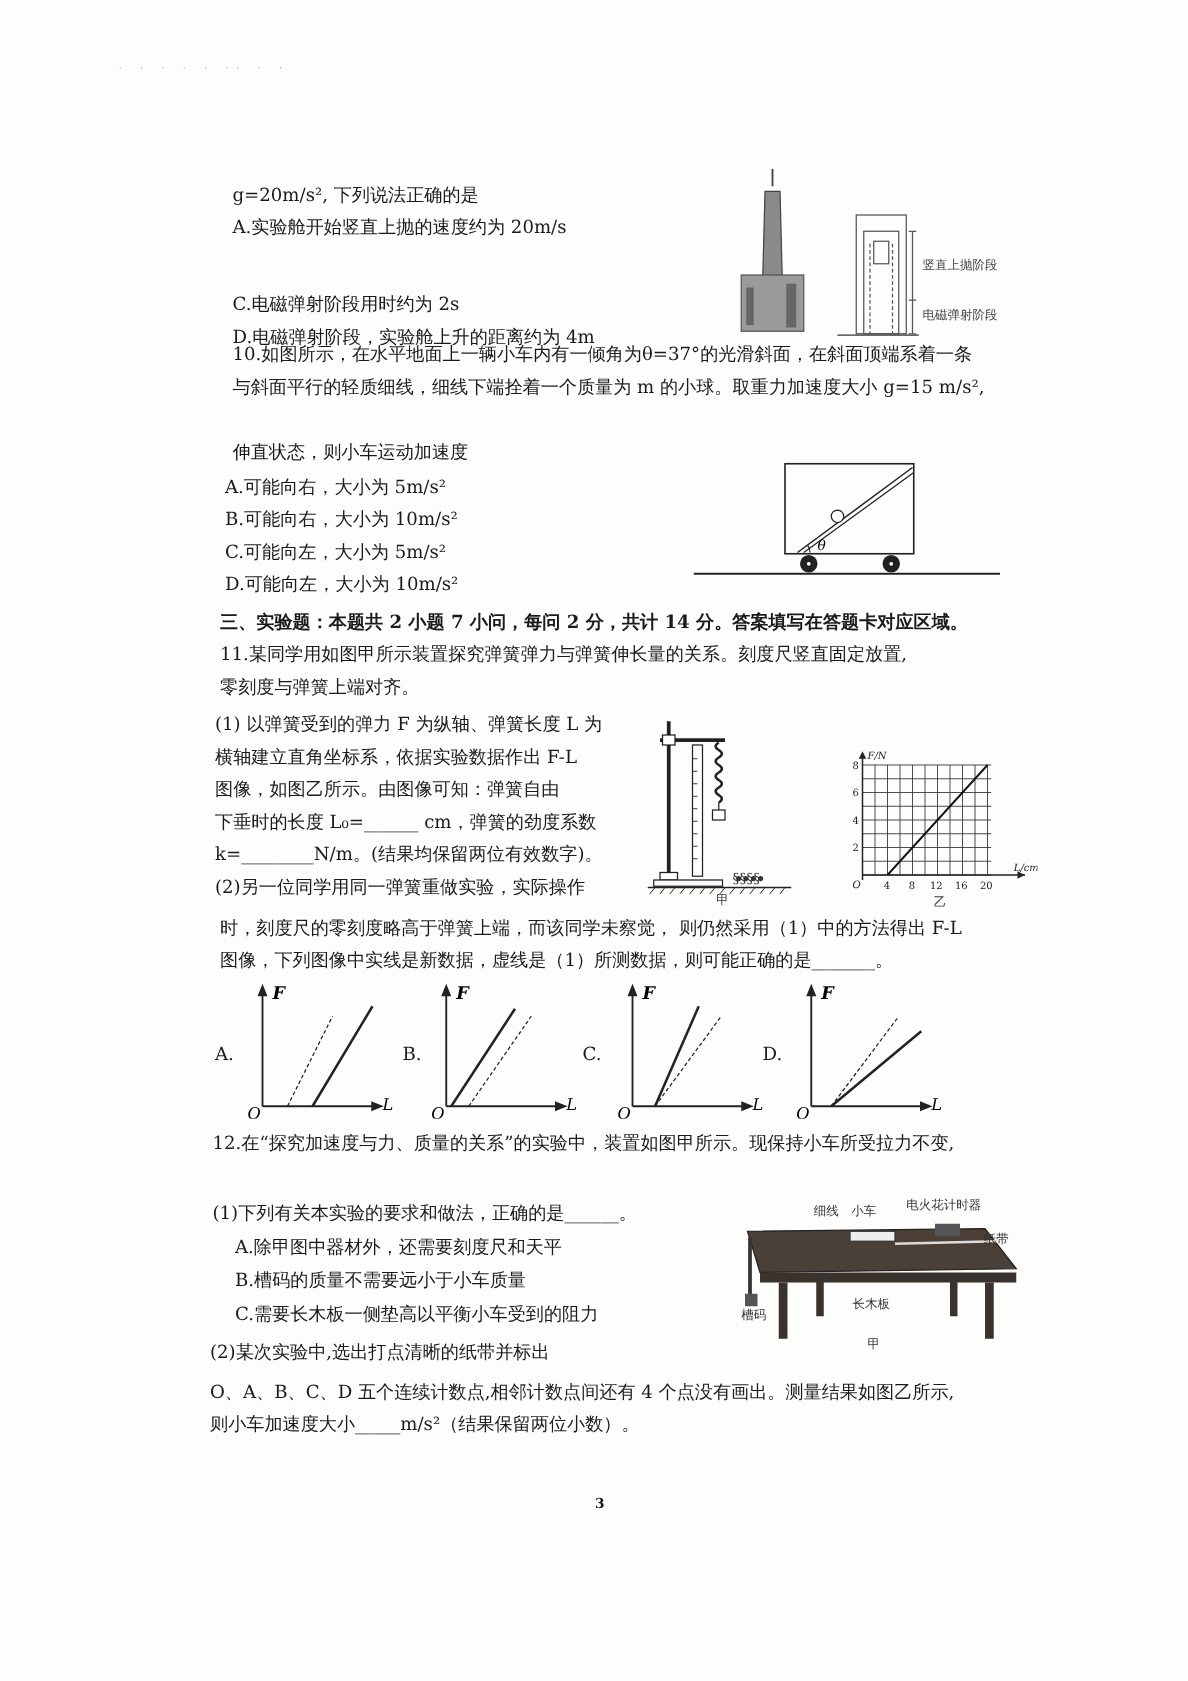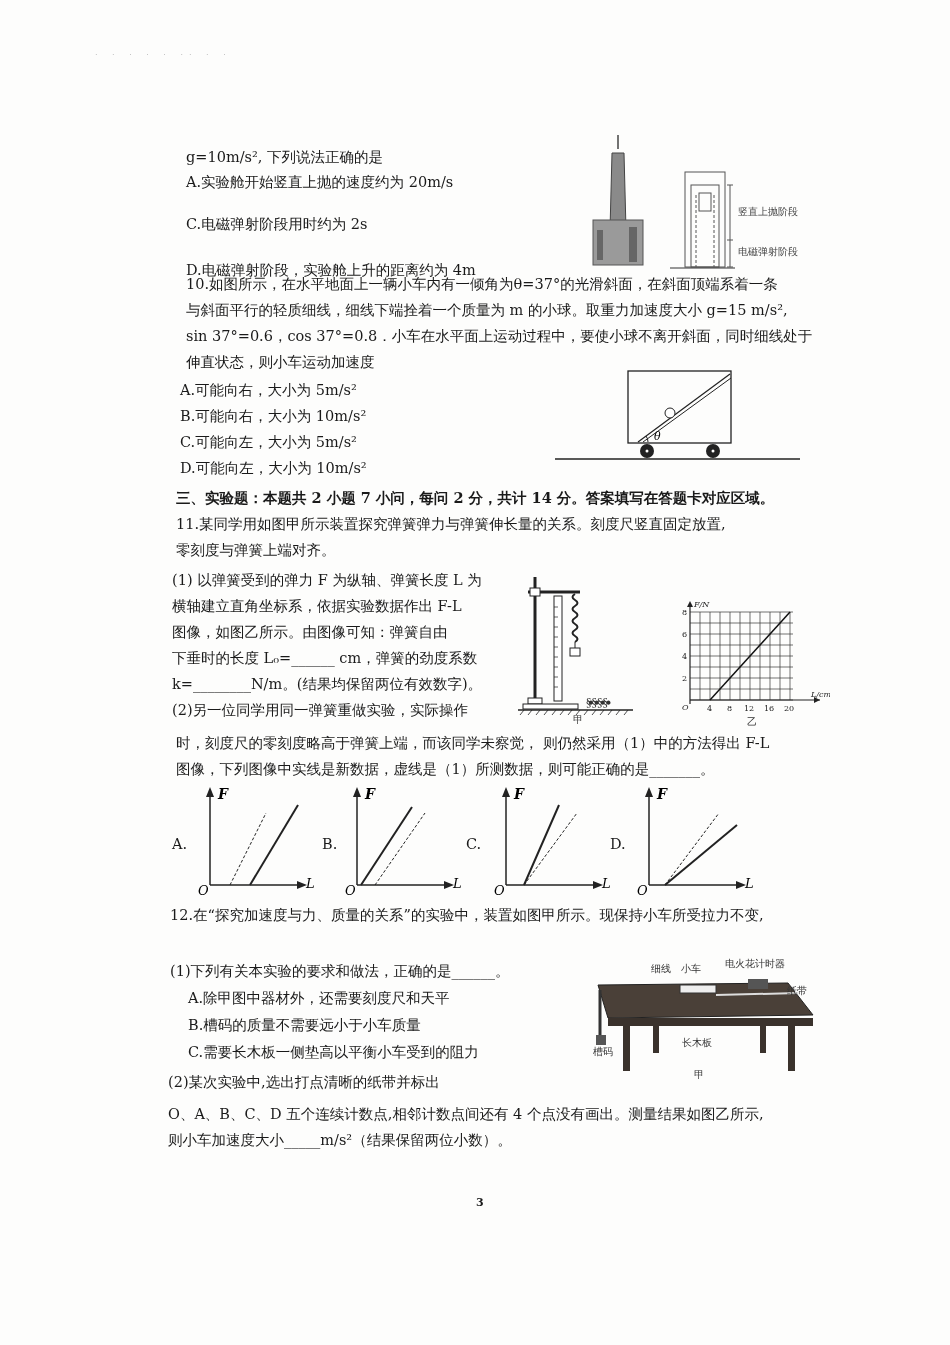--- a/index.html
+++ b/index.html
@@ -15,23 +15,23 @@
   .lbl { font-family: "DejaVu Sans", "Liberation Sans", sans-serif; font-size: 10px; position: absolute; white-space: nowrap; color: #333; }
   .pagenum { position: absolute; left: 476px; top: 1196px; font-size: 11px; font-weight: bold; }
 </style>
 </head>
 <body>
 
 <div class="page">
 
   <div class="scan-marks">· · ·  · · ·· · ·</div>
 
-  <div class="ln" style="left:186px;top:147px;">g=10m/s², 下列说法正确的是</div>
+  <div class="ln" style="left:186px;top:147px;">g=20m/s², 下列说法正确的是</div>
   <div class="ln" style="left:186px;top:172px;">A.实验舱开始竖直上抛的速度约为 20m/s</div>
-  <div class="ln" style="left:186px;top:214px;text-align:right;">C.电磁弹射阶段用时约为 2s</div>
+  <div class="ln" style="left:186px;top:234px;text-align:right;">C.电磁弹射阶段用时约为 2s</div>
   <div class="ln" style="left:186px;top:247px;margin-top:13px;">D.电磁弹射阶段，实验舱上升的距离约为 4m</div>
 
   <svg class="fig" style="left:585px;top:135px;" width="250" height="140">
     <g>
       <line x1="33" y1="0" x2="33" y2="14" stroke="#444" stroke-width="1.5"></line>
       <path d="M27 18 L39 18 L41 95 L25 95 Z" fill="#8a8a8a" stroke="#444"></path>
       <rect x="8" y="85" width="50" height="45" fill="#9a9a9a" stroke="#555"></rect>
       <rect x="12" y="95" width="6" height="30" fill="#666"></rect>
       <rect x="44" y="92" width="8" height="35" fill="#666"></rect>
     </g>
@@ -46,21 +46,20 @@
       <line x1="142" y1="50" x2="148" y2="50"></line>
       <line x1="142" y1="105" x2="148" y2="105"></line>
       <line x1="142" y1="132" x2="148" y2="132"></line>
     </g>
     <text x="153" y="80" font-size="10" fill="#444">竖直上抛阶段</text>
     <text x="153" y="120" font-size="10" fill="#444">电磁弹射阶段</text>
   </svg>
 
   <div class="ln" style="left:186px;top:274px;">10.如图所示，在水平地面上一辆小车内有一倾角为θ=37°的光滑斜面，在斜面顶端系着一条</div>
   <div class="ln" style="left:186px;top:300px;">与斜面平行的轻质细线，细线下端拴着一个质量为 m 的小球。取重力加速度大小 g=15 m/s²,</div>
-  <div class="ln" style="left:186px;top:326px;">sin 37°=0.6，cos 37°=0.8．小车在水平面上运动过程中，要使小球不离开斜面，同时细线处于</div>
   <div class="ln" style="left:186px;top:352px;">伸直状态，则小车运动加速度</div>
   <div class="ln" style="left:180px;top:380px;">A.可能向右，大小为 5m/s²</div>
   <div class="ln" style="left:180px;top:406px;">B.可能向右，大小为 10m/s²</div>
   <div class="ln" style="left:180px;top:432px;">C.可能向左，大小为 5m/s²</div>
   <div class="ln" style="left:180px;top:458px;">D.可能向左，大小为 10m/s²</div>
 
   <svg class="fig" style="left:550px;top:362px;" width="270" height="105">
     <rect x="78" y="9" width="103" height="72" fill="none" stroke="#222" stroke-width="1.3"></rect>
     <line x1="88" y1="80" x2="180" y2="12" stroke="#222" stroke-width="1.2"></line>
     <line x1="93" y1="80" x2="181" y2="16" stroke="#222" stroke-width="1"></line>

